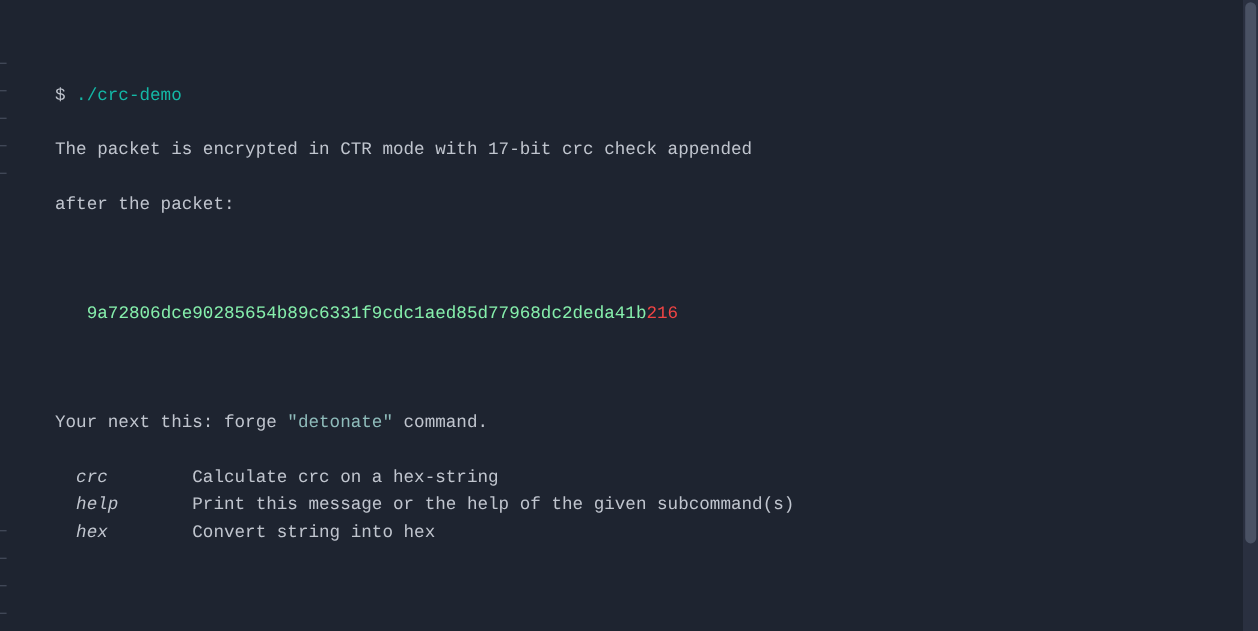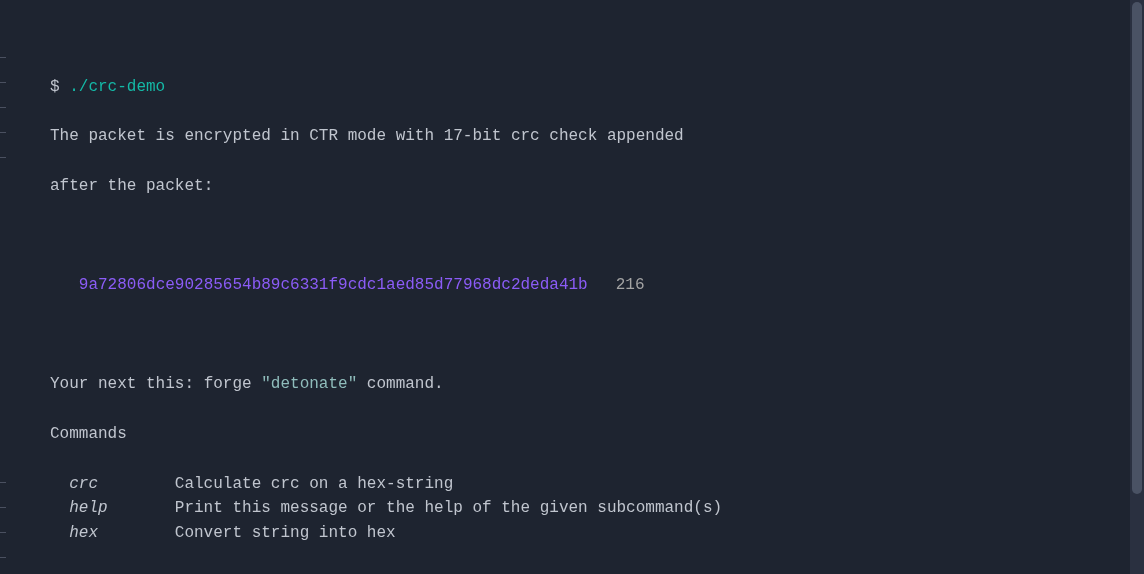--- a/index.html
+++ b/index.html
@@ -53,26 +53,25 @@
 
     .cmd {
       color: #14b8a6;
     }
 
     .str-quoted {
       color: #8fbcbb;
     }
 
     .hex-main {
-      color: #8b5cf6;
+      color: #86efac;
     }
 
     .hex-suffix {
-      color: #a3a3a3;
-      margin-left: 28px;
+      color: #ef4444;
     }
 
     .scrollbar-track {
       position: absolute;
       right: 0;
       top: 0;
       width: 14px;
       height: 574px;
       background-color: #2a3040;
     }
@@ -122,21 +121,20 @@
   </div>
 
 <div class="terminal-content">
 <span class="line"><span class="prompt-sym">$ </span><span class="cmd">./crc-demo</span></span>
 <span class="line">The packet is encrypted in CTR mode with 17-bit crc check appended</span>
 <span class="line">after the packet:</span>
 <span class="line"> </span>
 <span class="line"><span>   </span><span class="hex-main">9a72806dce90285654b89c6331f9cdc1aed85d77968dc2deda41b</span><span class="hex-suffix">216</span></span>
 <span class="line"> </span>
 <span class="line"><span>Your next this: forge </span><span class="str-quoted">"detonate"</span><span> command.</span></span>
-<span class="line">Commands</span>
 <div class="cmd-table"><span class="cmd-row line"><span class="cmd-name">crc</span><span class="cmd-desc">Calculate crc on a hex-string</span></span><span class="cmd-row line"><span class="cmd-name">help</span><span class="cmd-desc">Print this message or the help of the given subcommand(s)</span></span><span class="cmd-row line"><span class="cmd-name">hex</span><span class="cmd-desc">Convert string into hex</span></span></div>
 
 
 </div>
 
 <div class="scrollbar-track">
   <div class="scrollbar-thumb"></div>
 </div>
 
 </body></html>

